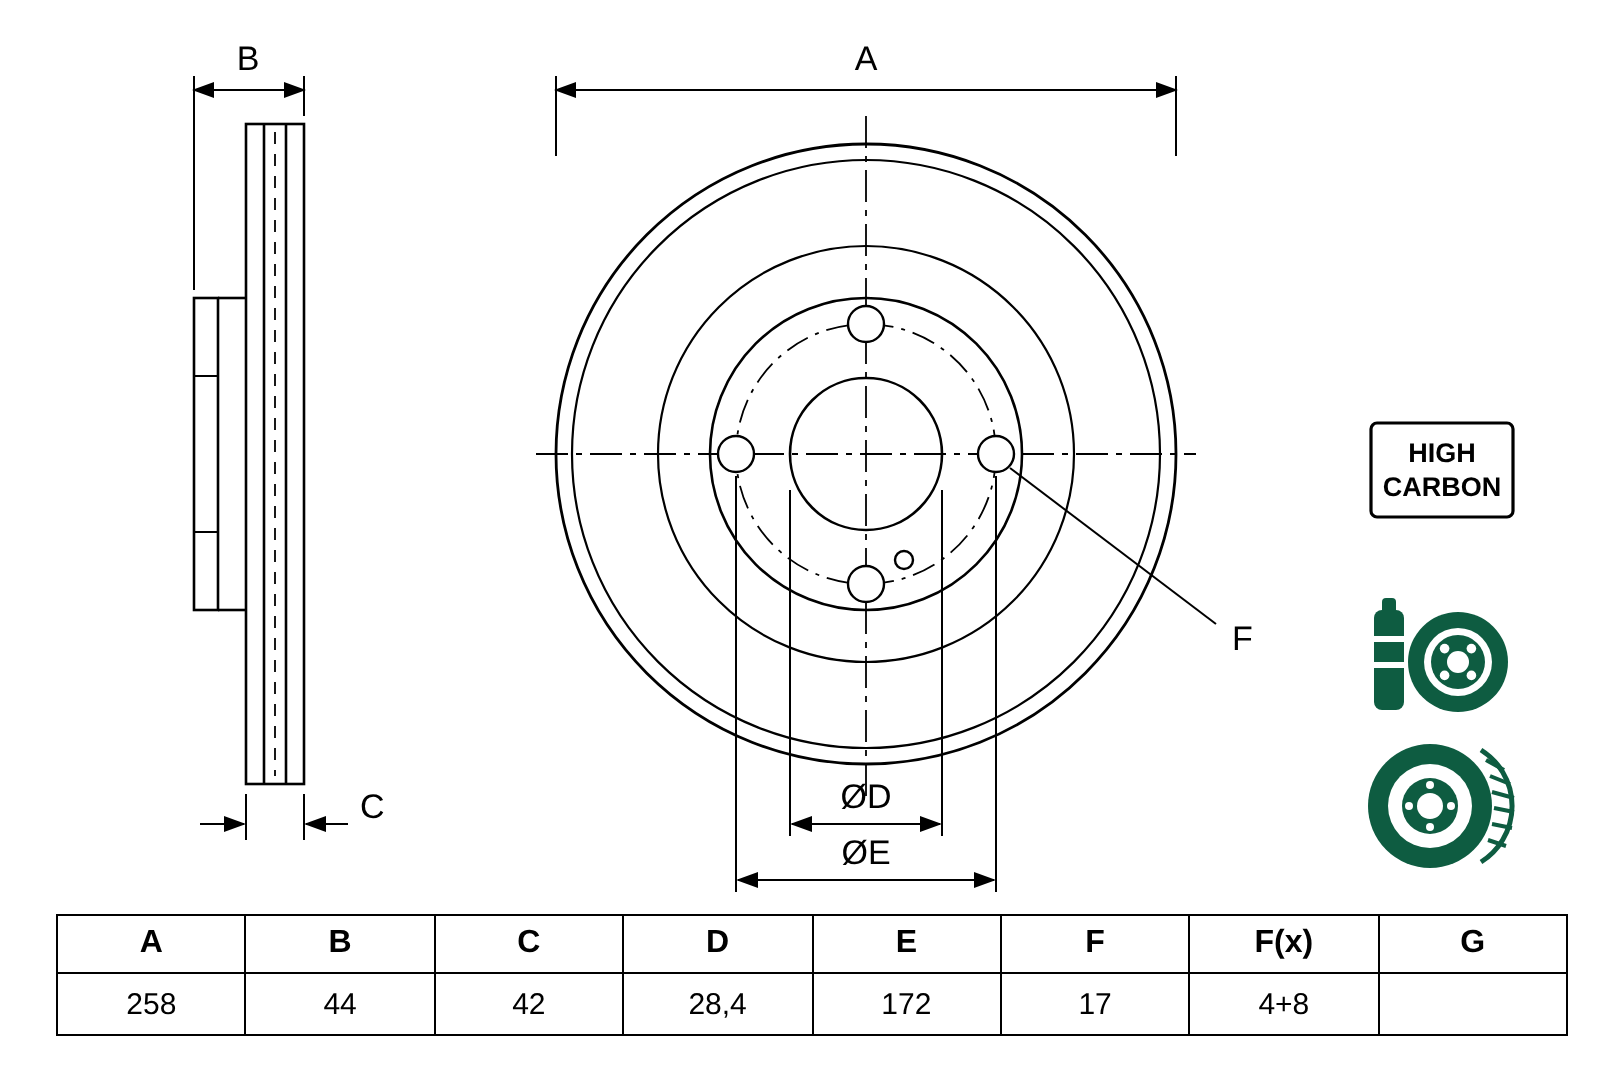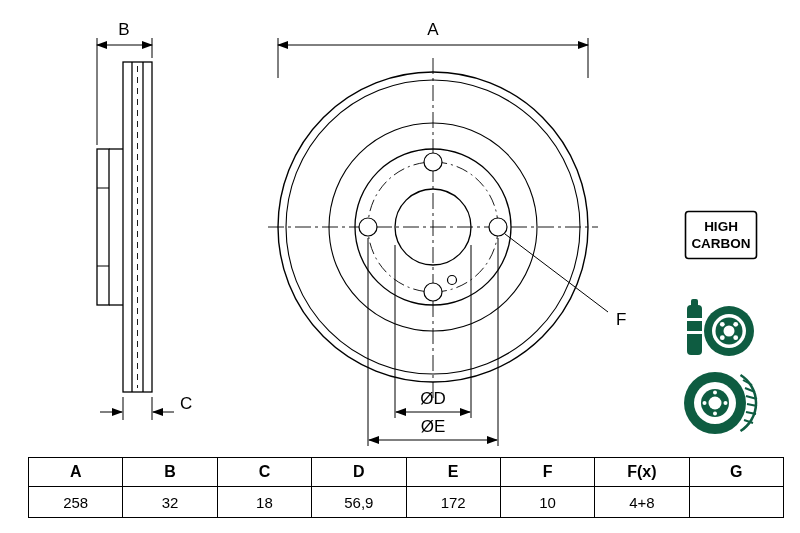--- a/index.html
+++ b/index.html
@@ -166,24 +166,24 @@
         <td>B</td>
         <td>C</td>
         <td>D</td>
         <td>E</td>
         <td>F</td>
         <td>F(x)</td>
         <td>G</td>
       </tr>
       <tr class="val">
         <td>258</td>
-        <td>32</td>
-        <td>18</td>
-        <td>56,9</td>
+        <td>44</td>
+        <td>42</td>
+        <td>28,4</td>
         <td>172</td>
-        <td>10</td>
+        <td>17</td>
         <td>4+8</td>
         <td></td>
       </tr>
     </tbody>
   </table>
 
 </div>
 
 </body></html>

